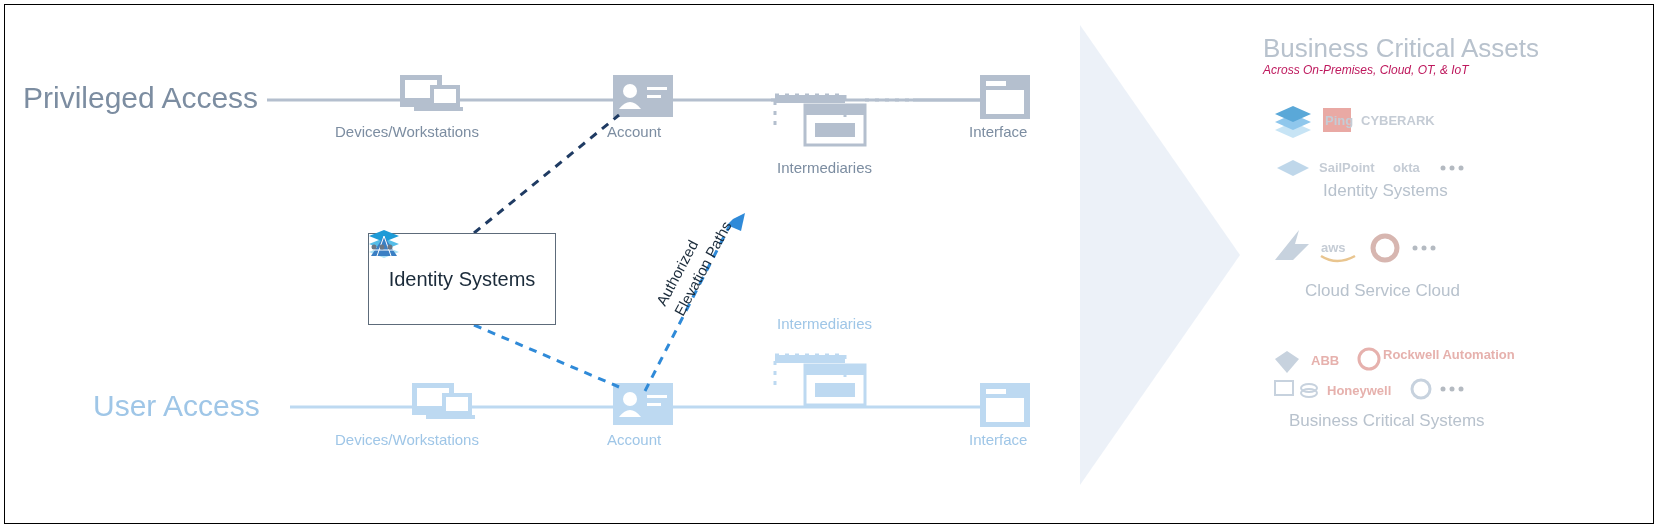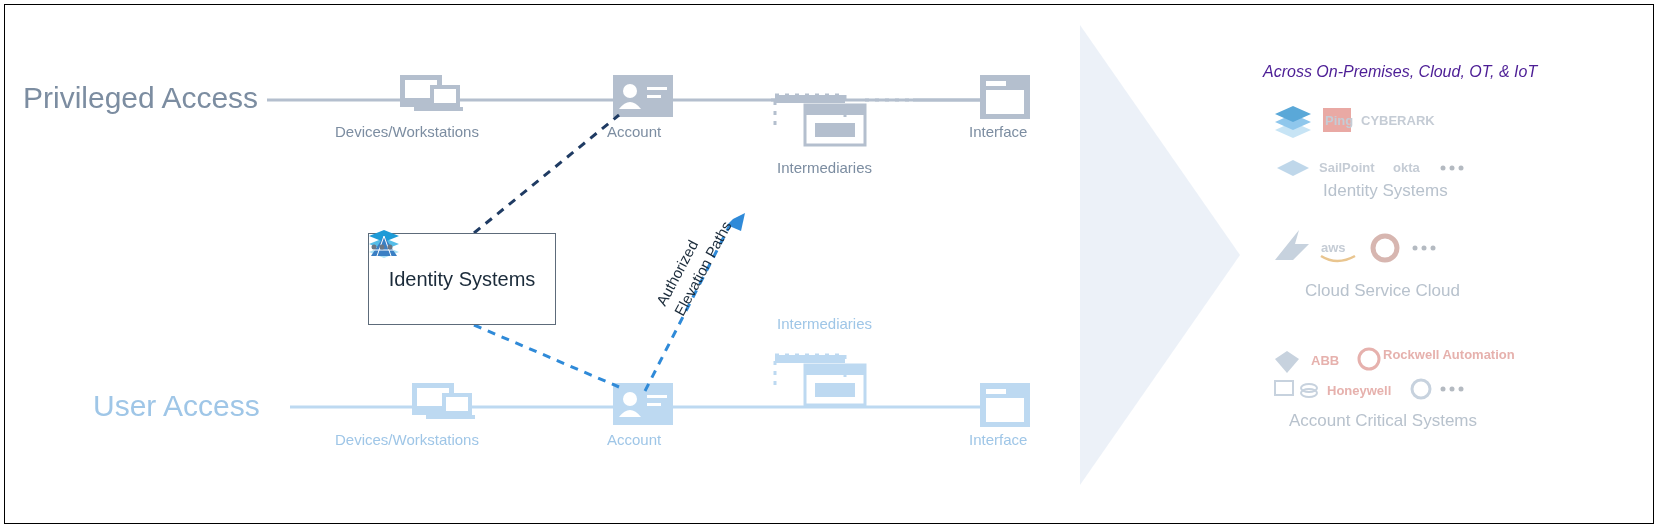--- a/index.html
+++ b/index.html
@@ -26,21 +26,21 @@
   .row-title {
     font-size: 30px;
     font-weight: 300;
   }
   .priv-color   { color: #7c8da1; }
   .user-color   { color: #9fc6e7; }
   .node-label   { font-size: 15px; color: #7c8da1; }
   .node-label.user { color: #9fc6e7; }
   .arrow-label  { font-size: 15px; fill: #1b2b3a; }
   .sidebar-title { font-size: 26px; color: #b8c2cd; font-weight: 400; }
-  .sidebar-sub   { font-size: 16px; color: #4c1d95; font-style: italic; }
+  .sidebar-sub   { font-size: 12px; color: #be185d; font-style: italic; }
   .sidebar-section { font-size: 17px; color: #b8c2cd; }
 
   
   .identity-card {
     position: absolute;
     border: 1px solid #5d6b7a;
     background: #ffffff;
     text-align: center;
     box-sizing: border-box;
   }
@@ -251,19 +251,20 @@
               <circle cx="5" cy="13" r="2.5"></circle>
               <circle cx="13" cy="13" r="2.5"></circle>
               <circle cx="21" cy="13" r="2.5"></circle>
             </g>
           </svg>
       </span>
     </div>
     <div class="caption">Identity Systems</div>
   </div>
 
+  <div class="label sidebar-title" style="left:1258px; top:28px;">Business Critical Assets</div>
   <div class="label sidebar-sub" style="left:1258px; top:58px;">Across On-Premises, Cloud, OT, &amp; IoT</div>
 
   <div class="label sidebar-section" style="left:1318px; top:176px;">Identity Systems</div>
   <div class="label sidebar-section" style="left:1300px; top:276px;">Cloud Service Cloud</div>
-  <div class="label sidebar-section" style="left:1284px; top:406px;">Account Critical Systems</div>
+  <div class="label sidebar-section" style="left:1284px; top:406px;">Business Critical Systems</div>
 
 </div>
 
 </body></html>

